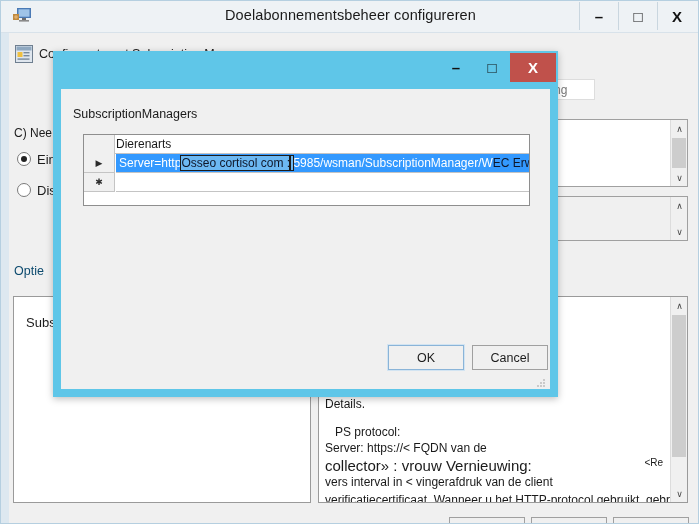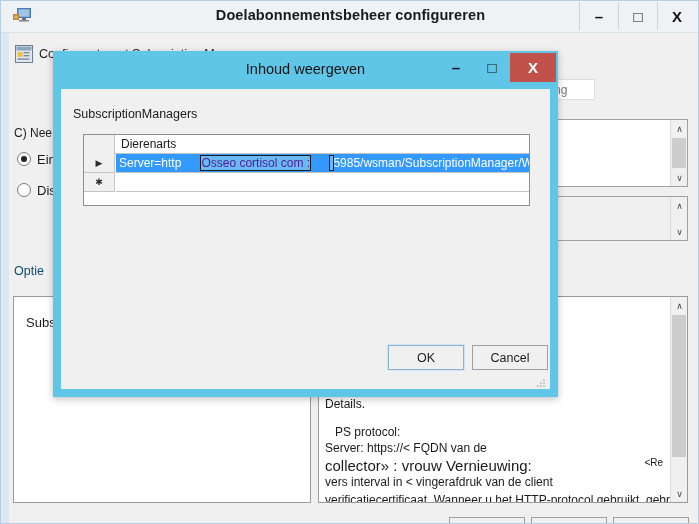--- a/index.html
+++ b/index.html
@@ -28,21 +28,20 @@
     box-sizing: border-box;
   }
   #outer-title-text {
     position: absolute;
     left: 0; top: 6px;
     width: 699px;
     text-align: center;
     font-size: 14.5px;
     color: #1a1a1a;
     letter-spacing: 0.1px;
-    font-weight: bold;
   }
   #outer-app-icon {
     position: absolute;
     left: 12px; top: 6px;
     width: 20px; height: 18px;
   }
   .outer-winbtns {
     position: absolute;
     right: 4px; top: 1px;
     display: flex;
@@ -324,21 +323,20 @@
     position: absolute;
     left: 0; top: 0; width: 31px; height: 19px;
     background: #f0f0f0;
     border-right: 1px solid #c4c4c4;
     box-sizing: border-box;
   }
   #grid-col-header {
     position: absolute;
     left: 32px; top: 0; height: 18px;
     line-height: 19px;
-    padding-left: 5px;
     font-size: 12px;
     color: #1a1a1a;
     white-space: nowrap;
   }
   .grid-row {
     position: absolute;
     left: 0; width: 100%; height: 19px;
     box-sizing: border-box;
   }
   #grid-row-1 { top: 19px; }
@@ -367,21 +365,21 @@
     background: #3399ff;
     color: #ffffff;
   }
   
   .cell-seg { display: inline; }
   .cell-seg.focus {
     background: #6cb8f2;
     color: #111111;
     outline: 1px solid #1c1c1c;
   }
-  .cell-seg.dark { color: #4c1d95; margin-left: 20px; }
+  .cell-seg.dark { color: #0f172a; }
 
   
   .modal-btn {
     position: absolute;
     top: 256px;
     width: 76px; height: 25px;
     background: #f0f0f0;
     border: 1px solid #a0a0a0;
     box-sizing: border-box;
     display: flex; align-items: center; justify-content: center;
@@ -497,21 +495,20 @@
 
     <div class="bg-btn" id="bg-btn-ok">OK</div>
     <div class="bg-btn" id="bg-btn-cancel">Cancel</div>
     <div class="bg-btn" id="bg-btn-apply">Apply</div>
 
   </div>
 
   <div id="modal">
 
     <div id="modal-titlebar">
-      <div id="modal-title-text">Inhoud weergeven</div>
       <div class="modal-winbtns">
         <div class="modal-winbtn">–</div>
         <div class="modal-winbtn">□</div>
         <div class="modal-winbtn close">X</div>
       </div>
     </div>
 
     <div id="modal-client">
 
       <div id="modal-caption">SubscriptionManagers</div>

